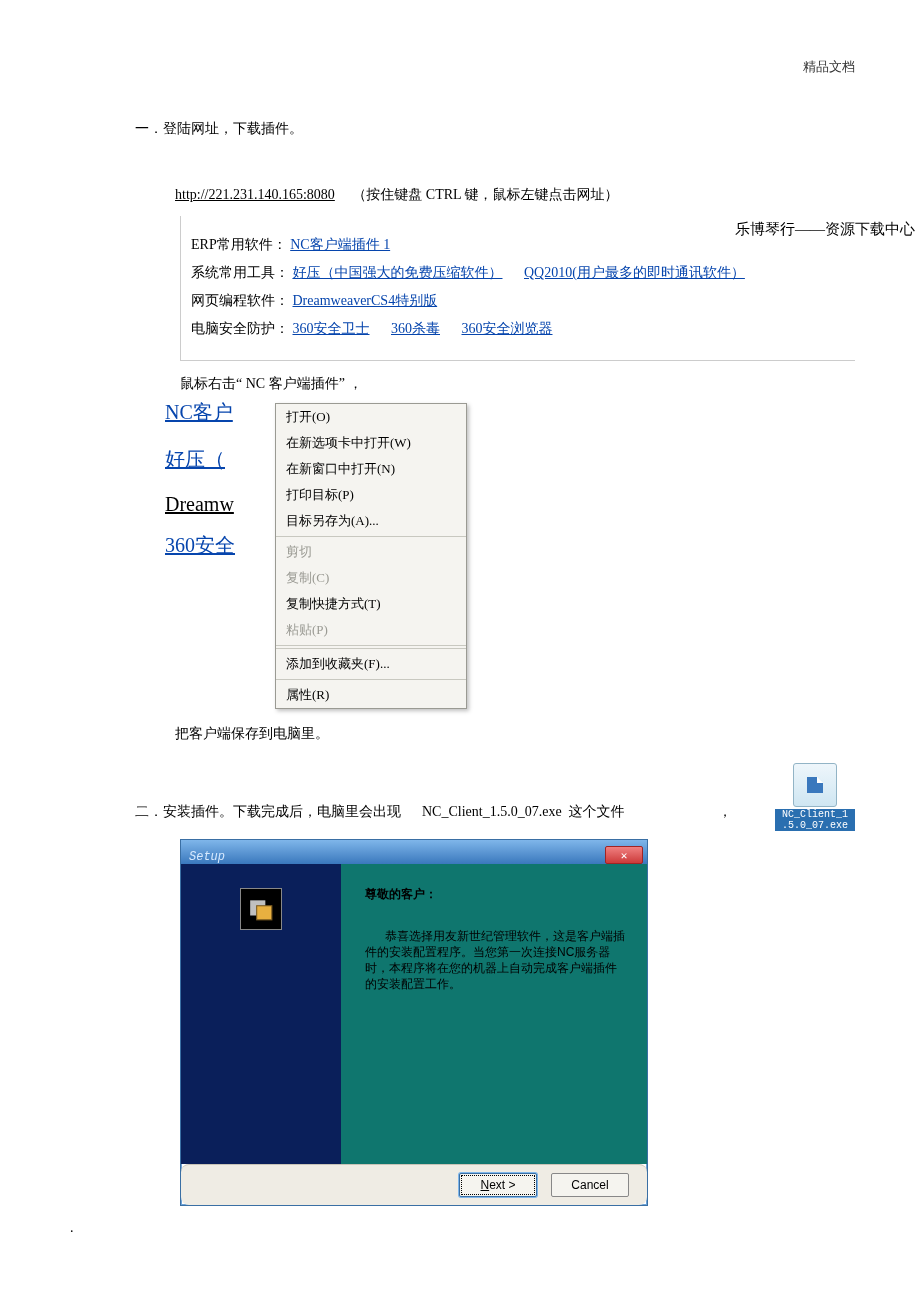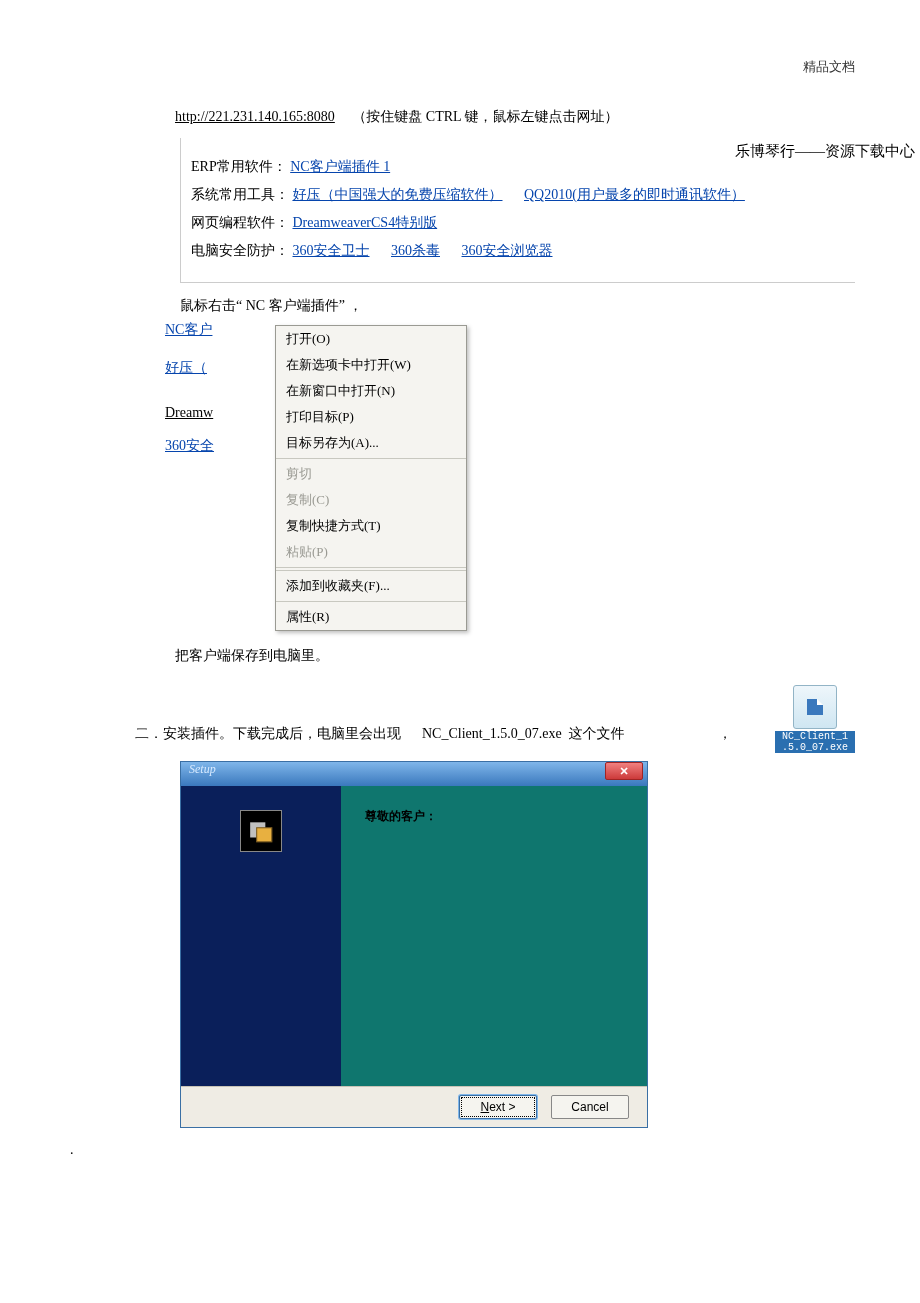--- a/index.html
+++ b/index.html
@@ -71,21 +71,21 @@
     width: 400px;
     height: 320px;
   }
   .frag-links {
     position: absolute;
     left: 0;
     top: 0;
     font-family: "Times New Roman","SimSun",serif;
   }
   .frag-row { margin-bottom: 16px; }
-  .frag-link { color:#0645ad; text-decoration: underline; font-size:14px;}
+  .frag-link { color:#0645ad; text-decoration: underline; font-size:20px;}
   .ctx-menu {
     position: absolute;
     left: 110px;
     top: 4px;
     width: 190px;
     background: #f5f4f0;
     border: 1px solid #9a9a93;
     box-shadow: 2px 2px 4px rgba(0,0,0,0.25);
     font-family: "SimSun", serif;
     font-size: 13px;
@@ -131,24 +131,24 @@
   .setup-window {
     margin: 18px 0 0 45px;
     width: 466px;
     border: 1px solid #3a6fa4;
     box-shadow: 0 0 0 1px #6ea3d6 inset;
     font-family: "SimSun","Tahoma",sans-serif;
   }
   .title-bar {
     height: 24px;
     background: linear-gradient(#7fb6ea,#3a78bd);
-    display:flex;align-items:flex-start;justify-content:space-between;
+    display:flex;align-items:flex-end;justify-content:space-between;
     padding: 0 4px 0 8px;
     color:#d7eaff;
-    font-family: Liberation Serif, serif;
+    font-family: Liberation Mono, monospace;
     font-size:12px;
     font-style: italic;
   }
   .close-btn {
     width: 36px; height:16px;
     background: linear-gradient(#f08080,#cc3a3a);
     border:1px solid #a02424;
     border-radius:2px;
     display:flex;align-items:center;justify-content:center;
     color:#fff;font-weight:bold;font-size:11px;font-style:normal;
@@ -178,20 +178,21 @@
   }
   .setup-right .greet { font-weight:bold; margin-bottom: 26px; }
   .setup-right .msg { text-indent: 20px; }
   .setup-footer {
     height: 40px;
     background:#efece4;
     border-top:1px solid #c8c3b6;
     display:flex;align-items:center;justify-content:flex-end;
     gap: 14px;
     padding-right: 18px;
+    border-radius: 8px;
   }
   .win-btn {
     min-width: 76px; height:22px;
     background:#f5f4ef;
     border:1px solid #888;
     font-family:"Tahoma","Arial",sans-serif;
     font-size:12px;
     display:flex;align-items:center;justify-content:center;
     border-radius:2px;
   }
@@ -209,20 +210,21 @@
     font-size:14px;
   }
 </style>
 </head>
 <body>
 
 <div class="page">
   <div class="header-right">精品文档</div>
 
   <div class="section">
+    <div class="num-line">一．登陆网址，下载插件。</div>
     <div class="url-line">
       <span class="url-link">http://221.231.140.165:8080</span>
       <span class="url-hint">（按住键盘   CTRL 键，鼠标左键点击网址）</span>
     </div>
 
     <div class="dl-box">
       <div class="dl-banner">乐博琴行——资源下载中心</div>
 
       <div class="dl-row">
         <span class="dl-label">ERP常用软件：</span>
@@ -244,21 +246,21 @@
         <span class="dl-link">360安全浏览器</span>
       </div>
     </div>
 
     <div class="note-line">鼠标右击“ NC 客户端插件” ，</div>
 
     <div class="ctx-wrap">
       <div class="frag-links">
         <div class="frag-row"><span class="frag-link">NC客户</span></div>
         <div class="frag-row" style="margin-top:20px;"><span class="frag-link">好压（</span></div>
-        <div class="frag-row" style="margin-top:28px;"><span class="frag-link" style="color:#000;text-decoration:underline;">Dreamw</span></div>
+        <div class="frag-row" style="margin-top:20px;"><span class="frag-link" style="color:#000;text-decoration:underline;">Dreamw</span></div>
         <div class="frag-row" style="margin-top:14px;"><span class="frag-link">360安全</span></div>
       </div>
 
       <div class="ctx-menu">
         <div class="ctx-item">
             <span>打开(O)</span>
           </div>
         <div class="ctx-item">
             <span>在新选项卡中打开(W)</span>
           </div>
@@ -331,20 +333,21 @@
         <div class="setup-left">
           <div class="setup-left-icon">
             <svg viewBox="0 0 24 24">
                 <rect x="2" y="4" width="14" height="14" fill="#c0c0c0"></rect>
                 <rect x="8" y="9" width="14" height="13" fill="#e8b040" stroke="#7a5a20"></rect>
               </svg>
           </div>
         </div>
         <div class="setup-right">
           <div class="greet">尊敬的客户：</div>
+          <div class="msg">恭喜选择用友新世纪管理软件，这是客户端插件的安装配置程序。当您第一次连接NC服务器时，本程序将在您的机器上自动完成客户端插件的安装配置工作。</div>
         </div>
       </div>
       <div class="setup-footer">
         <div class="win-btn focus">
           <span><u>N</u><span>ext &gt;</span></span>
         </div>
         <div class="win-btn">
           <span>Cancel</span>
         </div>
       </div>

